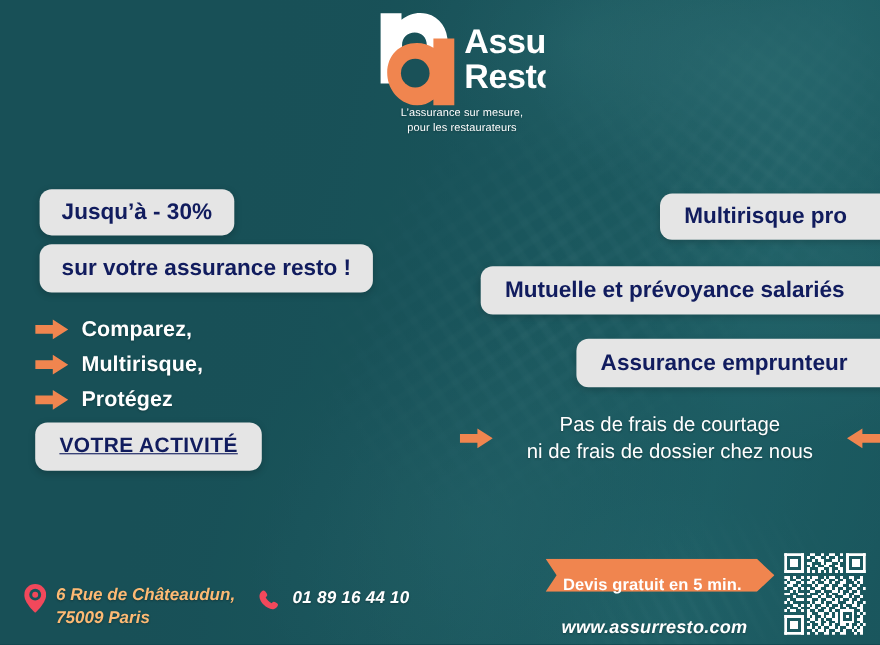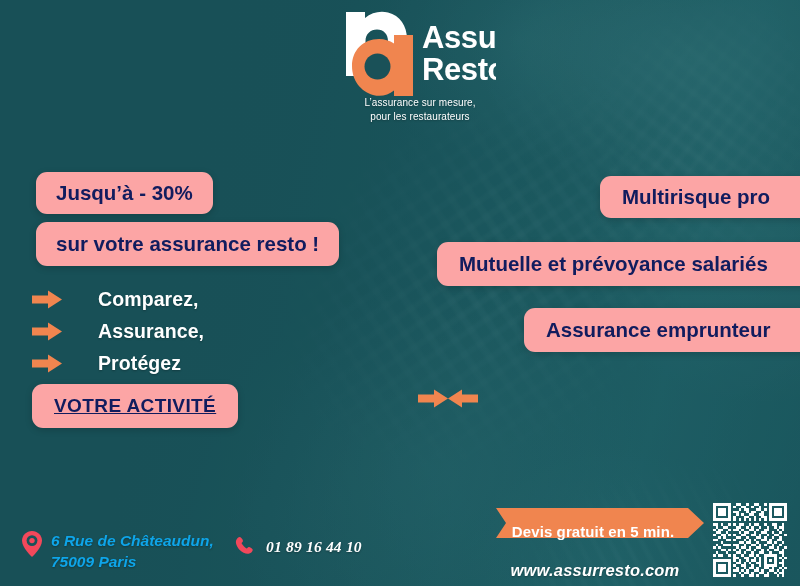--- a/index.html
+++ b/index.html
@@ -65,58 +65,58 @@
   .tagline{
     position:absolute;left:270px;top:96px;width:300px;
     text-align:center;color:#ffffff;font-size:10px;font-weight:400;
     line-height:1.42;letter-spacing:.1px;
     text-shadow:0 1px 2px rgba(0,0,0,.28);
   }
   .tagline div{white-space:nowrap;}
 
   
   .pill{
-    position:absolute;background:#fca5a5;color:#111c5e;
+    position:absolute;background:#e5e5e5;color:#111c5e;
     font-weight:700;border-radius:11px;display:flex;align-items:center;
     box-shadow:0 2px 7px rgba(0,0,0,.18);
   }
   .pill span{white-space:nowrap;}
   #pill-discount1{left:36px;top:172px;height:42px;padding:0 20px;font-size:20.5px;}
   #pill-discount2{left:36px;top:222px;height:44px;padding:0 20px;font-size:20.5px;}
   #pill-activity{left:32px;top:384px;height:44px;padding:0 22px;font-size:19px;letter-spacing:.4px;text-decoration:underline;}
 
   #pill-multirisque{left:600px;width:260px;top:176px;height:42px;padding:0 22px;font-size:20.5px;}
   #pill-mutuelle{left:437px;width:423px;top:242px;height:44px;padding:0 22px;font-size:20.5px;}
   #pill-emprunteur{left:524px;width:336px;top:308px;height:44px;padding:0 22px;font-size:20.5px;}
 
   
   .bullets{position:absolute;left:32px;top:284px;}
-  .bullet-row{display:flex;align-items:center;height:30px;margin-bottom:2px;gap:24px;}
+  .bullet-row{display:flex;align-items:center;height:30px;margin-bottom:2px;}
   .arrow-ico{width:30px;height:19px;flex:0 0 30px;margin-right:12px;}
   .bullet-label{
     color:#ffffff;font-size:19.5px;font-weight:700;letter-spacing:.1px;
     text-shadow:0 1px 2px rgba(0,0,0,.25);white-space:nowrap;
   }
 
   
   .nofees{position:absolute;left:418px;top:374px;width:382px;height:48px;display:flex;align-items:center;}
   .nofees-text{
     flex:1;text-align:center;color:#ffffff;font-size:18.5px;line-height:1.28;
     font-weight:400;text-shadow:0 1px 2px rgba(0,0,0,.3);
   }
   .nofees-text div{white-space:nowrap;}
   .nofees .arrow-ico{margin:0;}
 
   
   .foot-addr{position:absolute;left:22px;top:530px;display:flex;align-items:flex-start;}
   .pin-ico{width:20px;height:26px;flex:0 0 20px;margin-right:9px;margin-top:1px;}
-  .addr-text{color:#0ea5e9;font-size:15.5px;font-style:italic;font-weight:600;line-height:1.36;text-shadow:0 1px 2px rgba(0,0,0,.3);}
+  .addr-text{color:#fdba74;font-size:15.5px;font-style:italic;font-weight:600;line-height:1.36;text-shadow:0 1px 2px rgba(0,0,0,.3);}
   .addr-text div{white-space:nowrap;}
 
-  .foot-phone{position:absolute;left:234px;top:535px;display:flex;align-items:flex-end;font-family:Liberation Serif, serif;}
+  .foot-phone{position:absolute;left:234px;top:535px;display:flex;align-items:flex-start;}
   .phone-ico{width:21px;height:21px;flex:0 0 21px;margin-right:11px;}
   .phone-text{color:#fff;font-size:15.5px;font-style:italic;font-weight:600;letter-spacing:.2px;text-shadow:0 1px 2px rgba(0,0,0,.3);white-space:nowrap;}
 
   
   .cta-wrap{position:absolute;left:496px;top:508px;width:208px;height:46px;}
   .cta-label{
     position:absolute;inset:0;display:flex;align-items:center;justify-content:center;
     color:#ffffff;font-size:15px;font-weight:700;white-space:nowrap;letter-spacing:.1px;
     padding-right:14px;
   }
@@ -176,21 +176,21 @@
           </svg>
       </span>
       <span class="bullet-label">Comparez,</span>
     </div>
     <div class="bullet-row">
       <span class="arrow-ico">
         <svg viewBox="0 0 30 19" width="30" height="19">
             <path fill="#f0854f" d="M0 5.5 h16 V0.5 L30 9.5 L16 18.5 V13.5 H0 Z"></path>
           </svg>
       </span>
-      <span class="bullet-label">Assurance,</span>
+      <span class="bullet-label">Multirisque,</span>
     </div>
     <div class="bullet-row">
       <span class="arrow-ico">
         <svg viewBox="0 0 30 19" width="30" height="19">
             <path fill="#f0854f" d="M0 5.5 h16 V0.5 L30 9.5 L16 18.5 V13.5 H0 Z"></path>
           </svg>
       </span>
       <span class="bullet-label">Protégez</span>
     </div>
   </div>
@@ -207,20 +207,24 @@
   </div>
   <div class="pill" id="pill-emprunteur">
     <span>Assurance emprunteur</span>
   </div>
 
   <div class="nofees">
     <span class="arrow-ico">
       <svg viewBox="0 0 30 19" width="30" height="19">
           <path fill="#f0854f" d="M0 5.5 h16 V0.5 L30 9.5 L16 18.5 V13.5 H0 Z"></path>
         </svg>
+    </span>
+    <span class="nofees-text">
+      <div>Pas de frais de courtage</div>
+      <div>ni de frais de dossier chez nous</div>
     </span>
     <span class="arrow-ico">
       <svg viewBox="0 0 30 19" width="30" height="19">
           <path fill="#f0854f" d="M30 5.5 h-16 V0.5 L0 9.5 L14 18.5 V13.5 H30 Z"></path>
         </svg>
     </span>
   </div>
 
   <div class="foot-addr">
     <span class="pin-ico">

